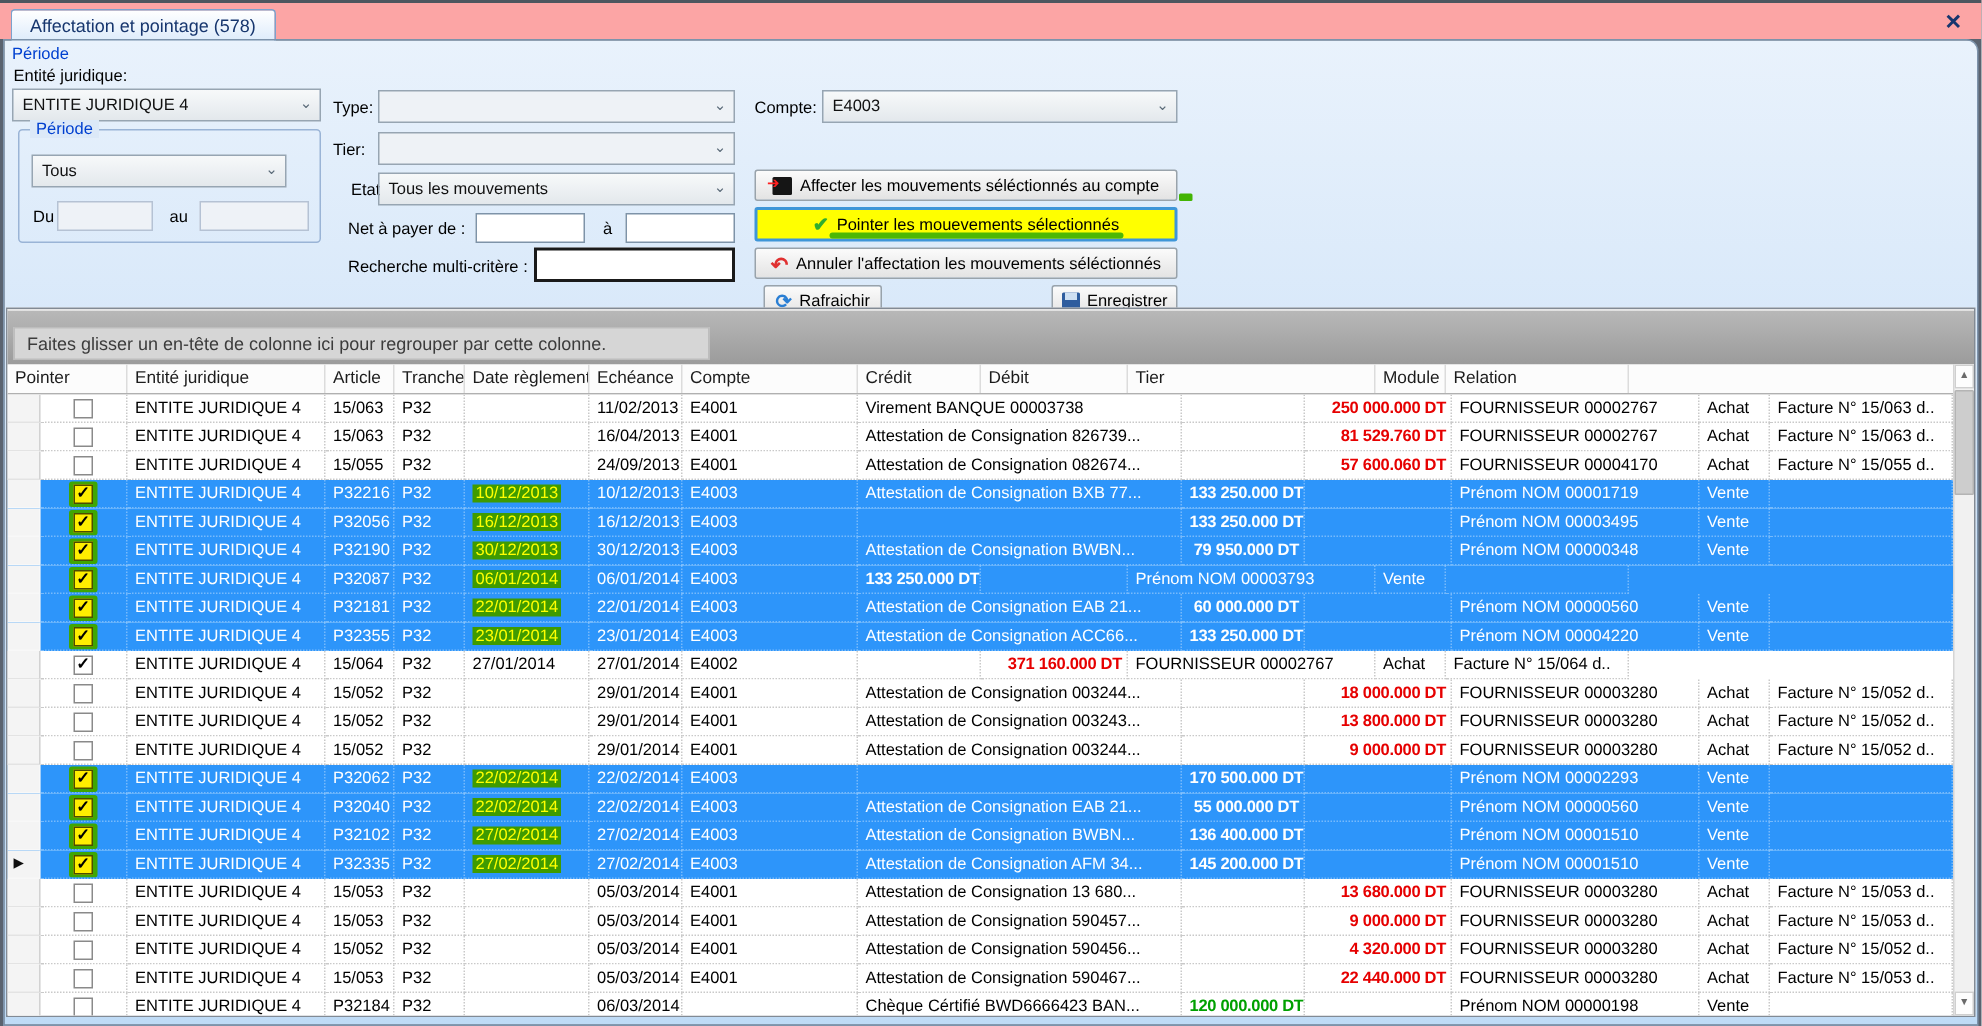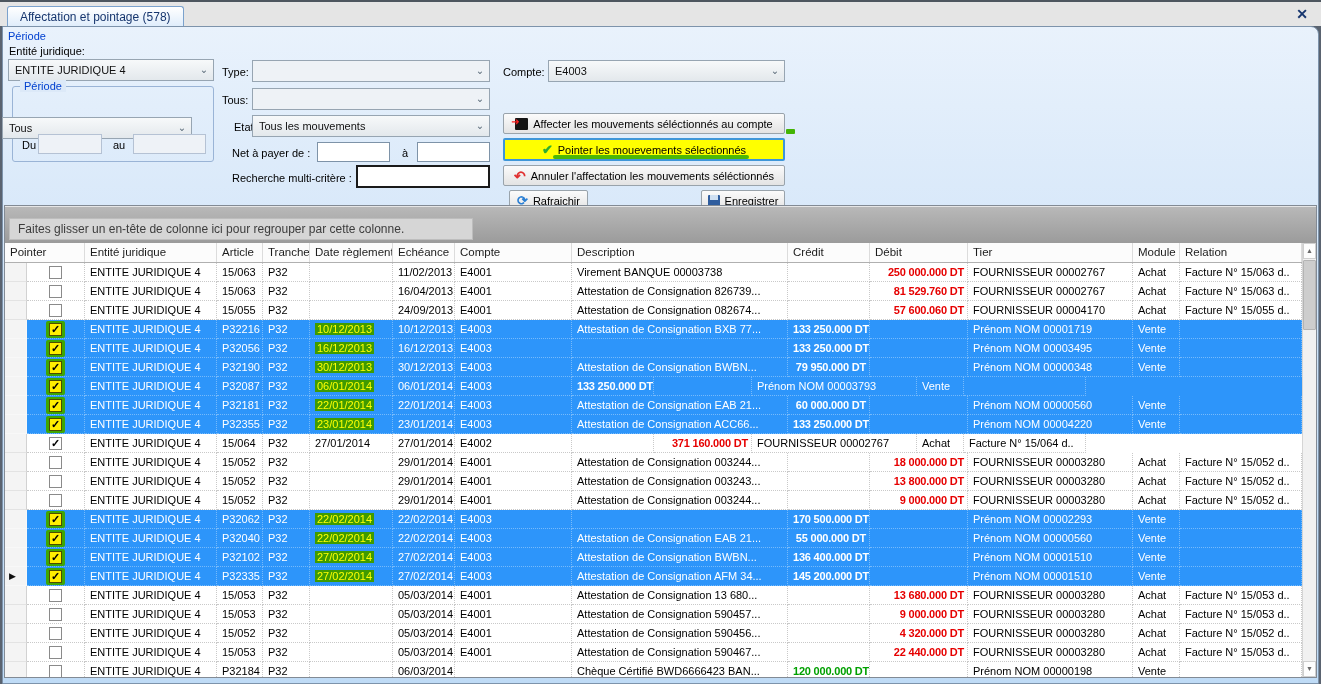--- a/index.html
+++ b/index.html
@@ -2,21 +2,21 @@
 <html><head>
 <meta charset="utf-8">
 <style>
   * { margin:0; padding:0; box-sizing:border-box; }
   html,body { width:1321px; height:684px; overflow:hidden; }
   body { font-family:"Liberation Sans", sans-serif; background:#5a6370; position:relative; }
   #root { position:absolute; inset:0; }
 
   
   .tabstrip { position:absolute; left:0; top:0; width:1321px; height:26px;
-    background:#e5e5e5; border-top:2px solid #4d565f; }
+    background:#fca5a5; border-top:2px solid #4d565f; }
   .tab { position:absolute; left:7px; top:4px; height:22px; padding:0 12px;
     background:linear-gradient(#ffffff,#dcebfb); border:1px solid #7ba2cd; border-bottom:none;
     border-radius:3px 3px 0 0; color:#17366e; font-size:12px; line-height:21px; }
   .closeX { position:absolute; right:13px; top:5px; color:#17366e; font-weight:bold;
     font-size:14px; line-height:14px; cursor:default; }
 
   
   .panel { position:absolute; left:2px; top:26px; width:1317px; height:658px;
     background:linear-gradient(#e9f2fc 0%, #cfe3f8 45%, #bfdbf6 100%);
     border:1px solid #7d93ab; border-radius:0 8px 0 0; }
@@ -126,35 +126,35 @@
 
   <div class="lbl bluelbl" style="left:8px;top:30px;">Période</div>
   <div class="lbl" style="left:9px;top:45px;">Entité juridique:</div>
   <div class="combo" style="left:8px;top:59px;width:206px;">
     <span>ENTITE JURIDIQUE 4</span>
     <span class="arr">⌄</span>
   </div>
 
   <div class="groupbox"></div>
   <div class="groupbox-label">Période</div>
-  <div class="combo" style="left:2px;top:103px;width:190px;margin-top:14px;">
+  <div class="combo" style="left:21px;top:103px;width:170px;">
     <span>Tous</span>
     <span class="arr">⌄</span>
   </div>
   <div class="lbl" style="left:22px;top:139px;">Du</div>
   <input class="tinput gray" style="left: 38px; top: 134px; width: 64px;">
   <div class="lbl" style="left:113px;top:139px;">au</div>
   <input class="tinput gray" style="left: 133px; top: 134px; width: 73px;">
 
   <div class="lbl" style="left:222px;top:66px;">Type:</div>
   <div class="combo disabled" style="left:252px;top:60px;width:238px;">
     <span></span>
     <span class="arr">⌄</span>
   </div>
-  <div class="lbl" style="left:222px;top:94px;">Tous:</div>
+  <div class="lbl" style="left:222px;top:94px;">Tier:</div>
   <div class="combo disabled" style="left:252px;top:88px;width:238px;">
     <span></span>
     <span class="arr">⌄</span>
   </div>
   <div class="lbl" style="left:222px;top:121px;padding-left:12px;">Etat:</div>
   <div class="combo" style="left:252px;top:115px;width:238px;">
     <span>Tous les mouvements</span>
     <span class="arr">⌄</span>
   </div>
 
@@ -200,21 +200,20 @@
       <div class="grouphint">Faites glisser un en-tête de colonne ici pour regrouper par cette colonne.</div>
     </div>
     <div class="ghead">
       <div class="hc c-chk">Pointer</div>
       <div class="hc c-ej">Entité juridique</div>
       <div class="hc c-art">Article</div>
       <div class="hc c-trn">Tranche</div>
       <div class="hc c-dr">Date règlement</div>
       <div class="hc c-ech"><span>Echéance</span><span class="sortglyph">▲</span></div>
       <div class="hc c-cpt">Compte</div>
-      <div class="hc c-desc">Description</div>
       <div class="hc c-cr">Crédit</div>
       <div class="hc c-db">Débit</div>
       <div class="hc c-tier">Tier</div>
       <div class="hc c-mod">Module</div>
       <div class="hc c-rel">Relation</div>
     </div>
     <div class="gbody">
         <div class="grow">
           <div class="gc c-ind"></div>
           <div class="gc c-chk ckcell">

